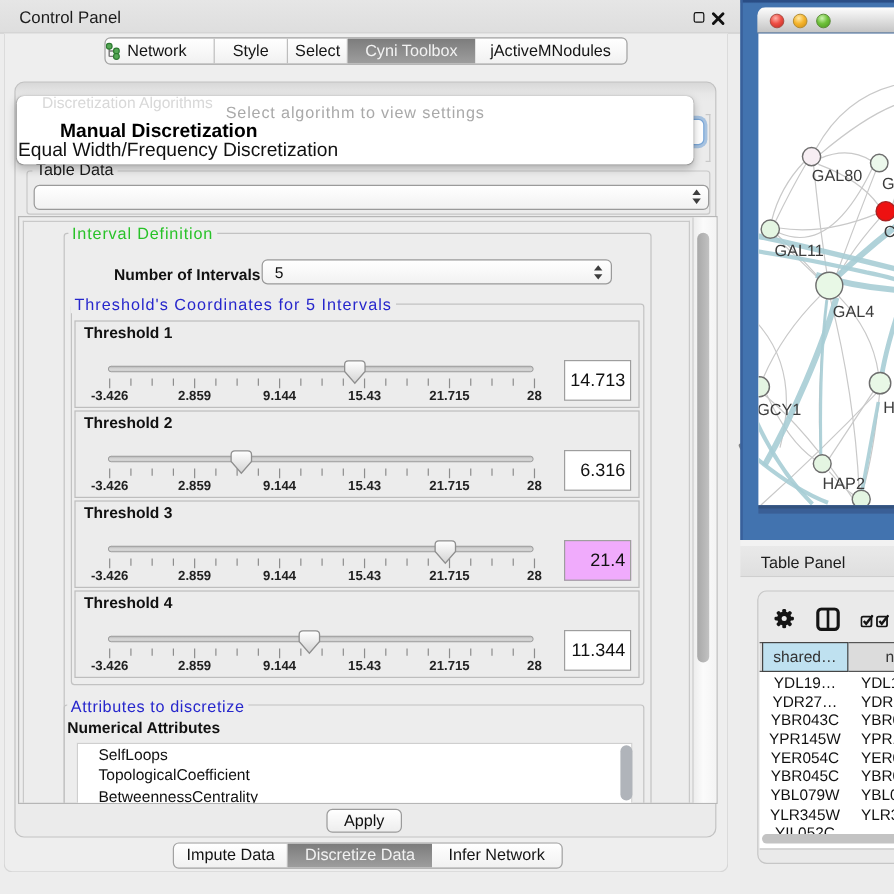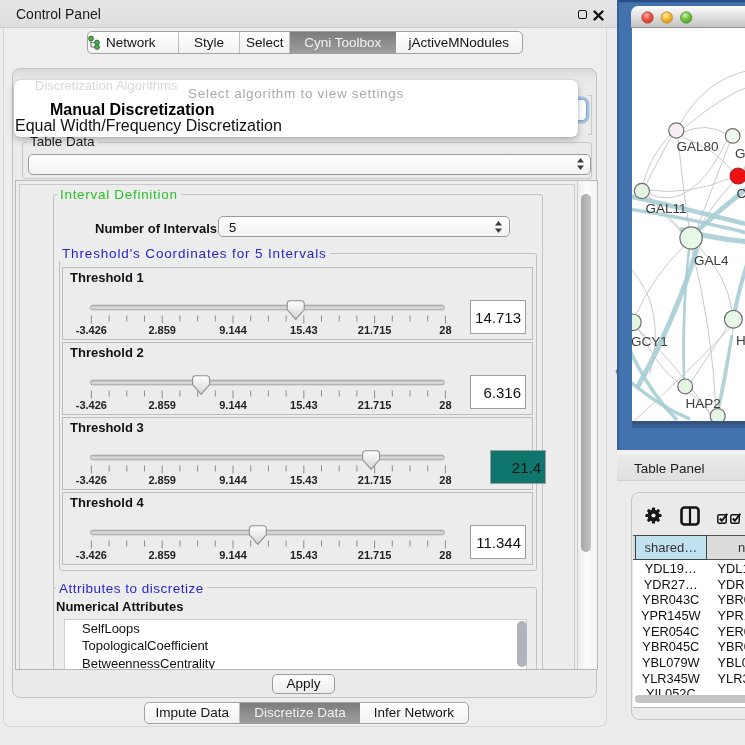--- a/index.html
+++ b/index.html
@@ -166,21 +166,21 @@
           <g transform="translate(309.1,0)">
             <path d="M-8.5 37 Q-8.5 33.8 -5.3 33.8 L5.3 33.8 Q8.5 33.8 8.5 37 L8.5 42.5 L0 52.3 L-8.5 42.5 Z" fill="url(#thg)" stroke="#8f8f8f" stroke-width="1.1"></path>
           </g>
         </svg></div>
 <div class="abs" style="left:45.400000000000006px;top:292.5px;width:60px;text-align:center;font-size:11px;font-weight:bold;color:#222;">-3.426</div>
 <div class="abs" style="left:116.19999999999999px;top:292.5px;width:60px;text-align:center;font-size:11px;font-weight:bold;color:#222;">2.859</div>
 <div class="abs" style="left:187.0px;top:292.5px;width:60px;text-align:center;font-size:11px;font-weight:bold;color:#222;">9.144</div>
 <div class="abs" style="left:257.79999999999995px;top:292.5px;width:60px;text-align:center;font-size:11px;font-weight:bold;color:#222;">15.43</div>
 <div class="abs" style="left:328.6px;top:292.5px;width:60px;text-align:center;font-size:11px;font-weight:bold;color:#222;">21.715</div>
 <div class="abs" style="left:399.4px;top:292.5px;width:60px;text-align:center;font-size:11px;font-weight:bold;color:#222;">28</div>
-<div class="abs" style="left:474px;top:269px;width:55.5px;height:34px;background:#0f766e;border:1.3px solid #9e9e9e;display:flex;align-items:center;justify-content:flex-end;padding-right:3.5px;font-size:15px;color:#111;">21.4</div>
+<div class="abs" style="left:454px;top:269px;width:55.5px;height:34px;background:#f0abfc;border:1.3px solid #9e9e9e;display:flex;align-items:center;justify-content:flex-end;padding-right:3.5px;font-size:15px;color:#111;">21.4</div>
 <div class="abs" style="left:46px;top:311px;width:471px;height:73px;background:#ececec;border:1.2px solid #bdbdbd;"></div>
 <div class="abs" style="left:54px;top:314px;font-size:13px;font-weight:bold;color:#111;">Threshold 4</div>
 <div class="abs" style="left:46px;top:311px;"><svg width="420" height="73" viewBox="0 0 420 73">
           <rect x="28.3" y="38.2" width="354" height="4.6" rx="2.3" fill="url(#trk)" stroke="#9a9a9a" stroke-width="0.8"></rect>
           <line x1="29.4" y1="48.5" x2="29.4" y2="56.5" stroke="#8d8d8d" stroke-width="1"></line>
           <line x1="47.1" y1="48.5" x2="47.1" y2="54.5" stroke="#8d8d8d" stroke-width="1"></line>
           <line x1="64.8" y1="48.5" x2="64.8" y2="54.5" stroke="#8d8d8d" stroke-width="1"></line>
           <line x1="82.5" y1="48.5" x2="82.5" y2="54.5" stroke="#8d8d8d" stroke-width="1"></line>
           <line x1="100.2" y1="48.5" x2="100.2" y2="56.5" stroke="#8d8d8d" stroke-width="1"></line>
           <line x1="117.9" y1="48.5" x2="117.9" y2="54.5" stroke="#8d8d8d" stroke-width="1"></line>

